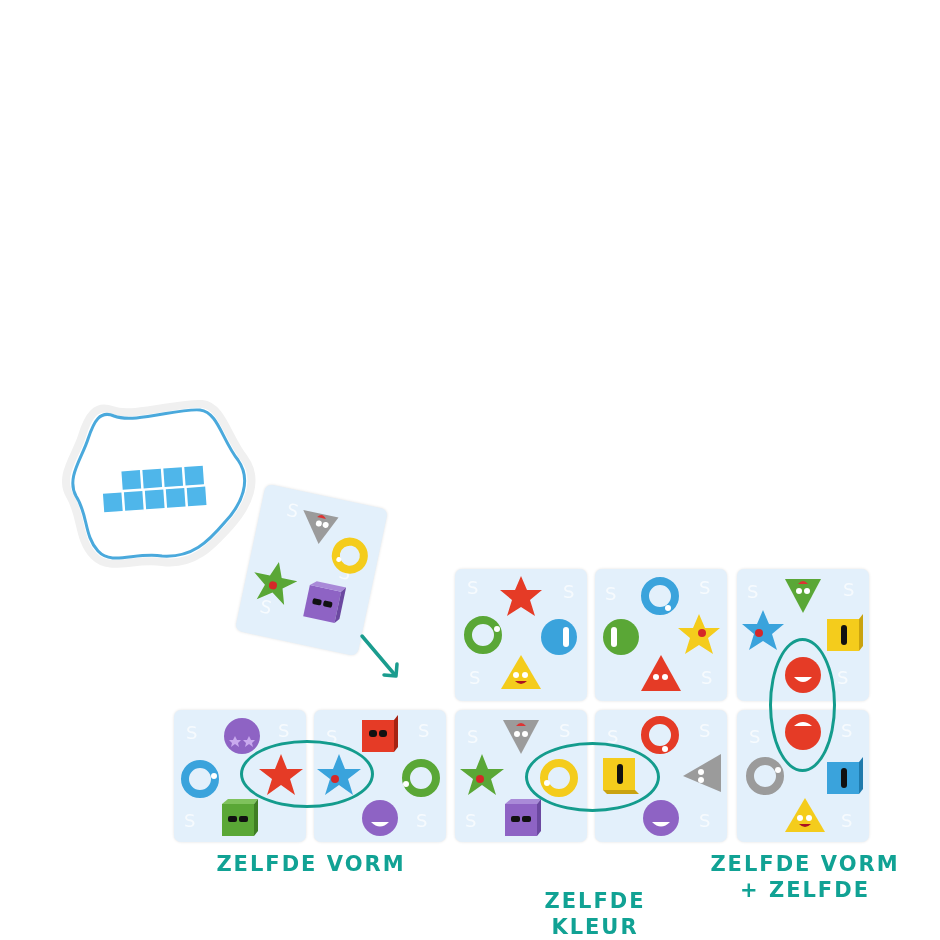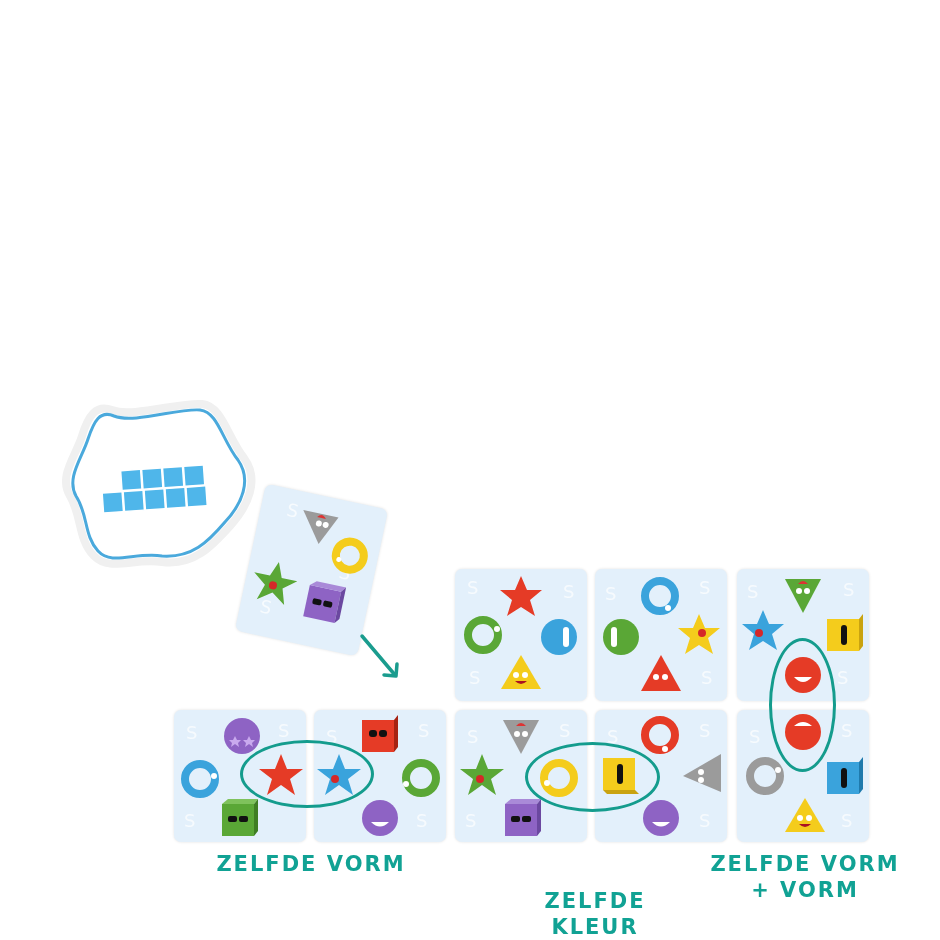--- a/index.html
+++ b/index.html
@@ -260,13 +260,13 @@
     </svg>
 </div>
 
 <div class="oval" style="left:240px;top:740px;width:134px;height:68px;"></div>
 <div class="oval" style="left:525px;top:742px;width:135px;height:70px;"></div>
 <div class="oval" style="left:769px;top:638px;width:67px;height:134px;"></div>
 
 <div class="label" style="left:216px;top:851px;width:190px;">ZELFDE VORM</div>
 <div class="label" style="left:500px;top:888px;width:190px;">ZELFDE KLEUR</div>
 <div class="label" style="left:710px;top:851px;width:190px;">ZELFDE VORM</div>
-<div class="label" style="left:710px;top:877px;width:190px;">+ VORM</div>
+<div class="label" style="left:710px;top:877px;width:190px;">+ ZELFDE</div>
 
 </body></html>

